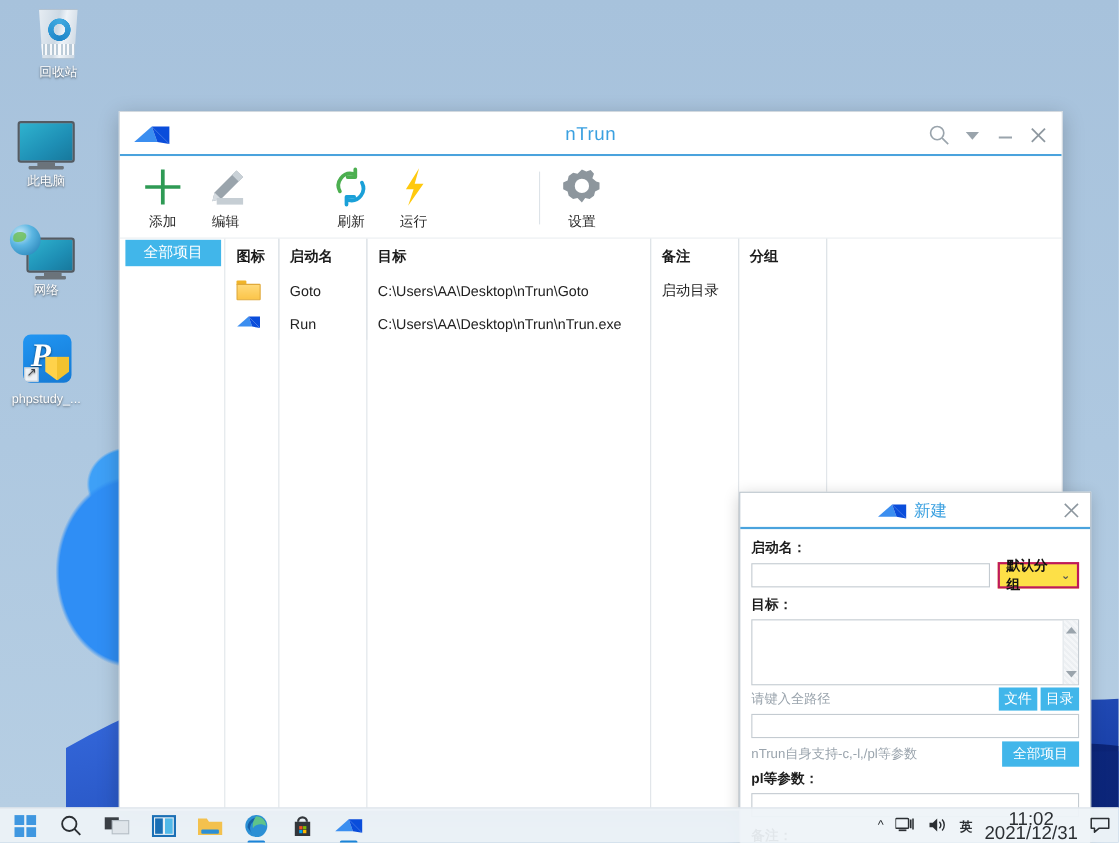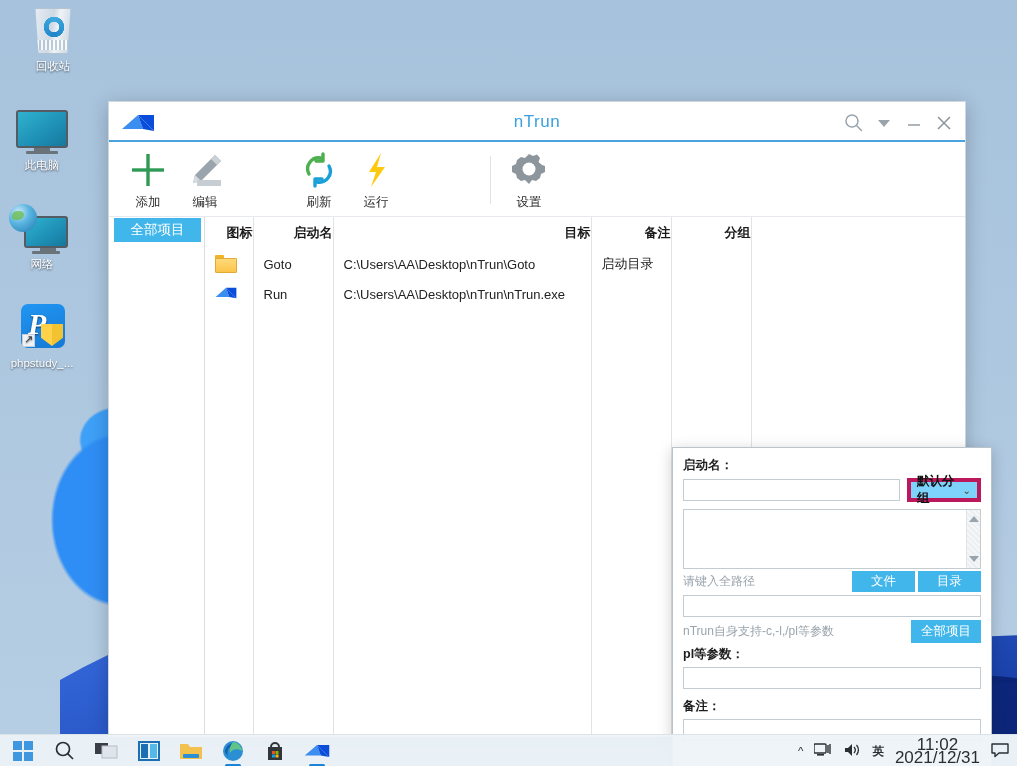--- a/index.html
+++ b/index.html
@@ -95,21 +95,21 @@
 
   
   #content { position:relative; height:518px; }
   #sidebar { position:absolute; left:0; top:0; width:96px; height:100%; background:#fff;
              border-right:1px solid #d8dee3; }
   #allitems { margin:1px 3px 0 5px; height:24px; line-height:24px; text-align:center;
               background:#41b6ea; color:#fff; font-size:13.5px; cursor:pointer; }
 
   #tablewrap { position:absolute; left:96px; top:0; right:0; bottom:0; background:#fff; }
   table.grid { width:100%; border-collapse:collapse; table-layout:fixed; }
-  table.grid th { font-weight:bold; font-size:13px; color:#1b1b1b; text-align:right;
+  table.grid th { font-weight:bold; font-size:13px; color:#1b1b1b; text-align:left;
                   padding:7px 0 7px 10px; height:30px; border-right:1px solid #dfe4e8; }
   table.grid td { font-size:13px; color:#222; padding:4px 0 4px 10px; height:30px;
                   border-right:1px solid #dfe4e8; vertical-align:middle; }
   table.grid th:last-child, table.grid td:last-child { border-right:none; }
   #colfill { position:absolute; left:0; right:0; top:0; bottom:0; pointer-events:none; }
   .vline { position:absolute; top:0; bottom:0; width:1px; background:#dfe4e8; }
 
   .folderico { width:20px; height:16px; position:relative; display:inline-block; }
   .folderico:before { content:""; position:absolute; left:0; top:0; width:9px; height:4px;
       background:#f0b429; border-radius:1px 1px 0 0; }
@@ -124,37 +124,37 @@
   #dlgbar { height:33px; position:relative; border-bottom:2px solid #4aa3dd; }
   #dlgbar .dlogo { position:absolute; left:124px; top:9px; width:28px; height:16px; }
   #dlgbar .dtitle { position:absolute; left:158px; top:7px; font-size:15px; color:#3aa0e0; }
   #dlgclose { position:absolute; right:8px; top:7px; width:18px; height:18px; cursor:pointer; color:#8d979f;}
   #dlgbody { padding:9px 10px 0 10px; position:relative; }
   .flabel { font-size:12.5px; font-weight:bold; color:#1d1d1d; margin:0 0 4px 0; }
   .finput { width:100%; height:22px; border:1px solid #c4cbd1; background:#fff; font-size:12px;
             padding:0 4px; color:#222; }
   .row1 { display:flex; gap:7px; align-items:center; margin-bottom:7px; }
   .row1 .finput { flex:1 1 auto; }
-  .sel { border:4px solid #be185d; height:24px; min-width:74px; font-size:12.5px; color:#111;
+  .sel { border:2px solid #be185d; height:24px; min-width:74px; font-size:12.5px; color:#111;
          display:flex; align-items:center; justify-content:center; gap:5px; padding:0 6px; cursor:pointer;
-         font-weight:bold; background:#7dd3fc; }
+         font-weight:bold; background:#fde047; }
   .sel .chev { font-size:10px; color:#555; }
 
   .tarea { position:relative; width:100%; height:60px; border:1px solid #c4cbd1; background:#fff; margin-bottom:2px; }
   .tascroll { position:absolute; right:0; top:0; width:14px; height:100%;
               background:repeating-linear-gradient(45deg,#f4f6f8 0 2px,#eceff2 2px 4px); border-left:1px solid #dfe4e8;}
   .tascroll .ar { position:absolute; left:2px; width:0; height:0; border-left:5px solid transparent;
                   border-right:5px solid transparent; }
   .tascroll .up { top:6px; border-bottom:6px solid #9aa4ac; }
   .tascroll .dn { bottom:6px; border-top:6px solid #9aa4ac; }
 
   .hintrow { display:flex; align-items:center; justify-content:space-between; margin-bottom:3px; min-height:19px;}
   .hint { font-size:12px; color:#9aa4ad; }
   .minibtns { display:flex; gap:3px; }
-  .mbtn { background:#41b6ea; color:#fff; font-size:12.5px; padding:2px 19px; cursor:pointer; }
+  .mbtn { background:#41b6ea; color:#fff; font-size:12.5px; padding:2px 5px; cursor:pointer; }
   .bigbtn { background:#41b6ea; color:#fff; font-size:12.5px; padding:3px 10px; cursor:pointer; }
 
   
   #taskbar { position:absolute; left:0; bottom:0; width:1017px; height:32px;
              background:rgba(238,243,248,.94); border-top:1px solid #dbe2e8; }
   #tbcenter { position:absolute; left:0; top:0; height:32px; display:flex; align-items:center; gap:16px;
               padding-left:10px; }
   .tbi { width:26px; height:26px; position:relative; cursor:pointer; display:flex;
          align-items:center; justify-content:center; }
   .tbi .dot { position:absolute; bottom:-3px; left:50%; transform:translateX(-50%);
@@ -368,31 +368,46 @@
             <td>C:\Users\AA\Desktop\nTrun\nTrun.exe</td>
             <td></td>
             <td></td>
             <td></td>
           </tr>
         </tbody>
       </table>
     </div>
 
     <div id="dialog">
+      <div id="dlgbar">
+        <svg class="dlogo" viewBox="0 0 34 20">
+          <path d="M1,16 L17,2 L22,16 Z" fill="#3b8ef0"></path>
+          <path d="M17,2 L33,2 L33,18 Z" fill="#0a4ddb"></path>
+          <path d="M17,2 L22,16 L33,18 Z" fill="#0a4ddb"></path>
+        </svg>
+        <div class="dtitle">新建</div>
+        <div id="dlgclose">
+          <svg viewBox="0 0 18 18">
+              <line x1="3" y1="3" x2="15" y2="15" stroke="#8d979f" stroke-width="1.5"></line>
+              <line x1="15" y1="3" x2="3" y2="15" stroke="#8d979f" stroke-width="1.5"></line>
+            </svg>
+        </div>
+      </div>
 
       <div id="dlgbody">
         <div class="flabel">启动名：</div>
         <div class="row1">
           <input class="finput" value="" style="">
           <div class="sel">
             <span>默认分组</span>
             <span class="chev">⌄</span>
           </div>
         </div>
 
+        <div class="flabel">目标：</div>
         <div class="tarea">
           <div class="tascroll">
             <span class="ar up"></span>
             <span class="ar dn"></span>
           </div>
         </div>
         <div class="hintrow">
           <span class="hint">请键入全路径</span>
           <span class="minibtns">
             <span class="mbtn">文件</span>

